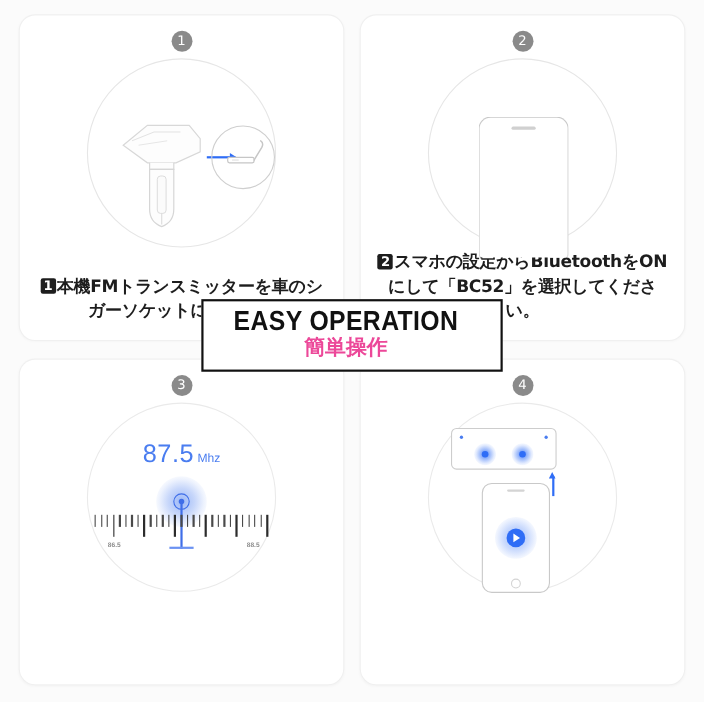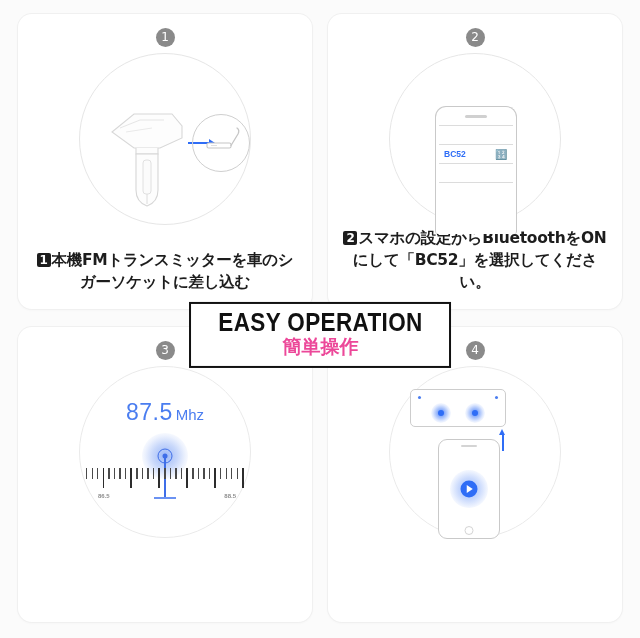--- a/index.html
+++ b/index.html
@@ -91,24 +91,23 @@
   }
 
   
   .banner {
     position: absolute;
     left: 50%;
     top: 305px;
     transform: translate(-50%, -50%);
     background: #ffffff;
     border: 2px solid #111111;
-    padding: 5px 15px 8px 16px;
+    padding: 5px 27px 8px 16px;
     text-align: center;
     z-index: 20;
-    margin-top: 30px;
   }
   .banner-en {
     font-size: 25px;
     font-weight: bold;
     letter-spacing: 0.4px;
     color: #111111;
     font-family: "Liberation Sans", sans-serif;
     transform: scaleX(0.9);
     line-height: 1.05;
   }
@@ -170,21 +169,21 @@
 
   
   .p3-freq {
     position: absolute; left: 0; right: 0; top: 32px;
     text-align: center;
     color: #4a7df0;
     font-size: 23px;
     font-family: "Liberation Sans", sans-serif;
     letter-spacing: 0.5px;
   }
-  .p3-freq .u { font-size: 15px; margin-left: 3px; letter-spacing: 0; }
+  .p3-freq .u { font-size: 11px; margin-left: 3px; letter-spacing: 0; }
 
   .p3-glow {
     position: absolute; left: 50%; top: 66px; transform: translateX(-50%);
     width: 46px; height: 46px; border-radius: 50%;
     background: radial-gradient(circle, rgba(74,125,240,0.55) 0%, rgba(74,125,240,0.30) 38%, rgba(74,125,240,0.10) 62%, rgba(74,125,240,0) 78%);
   }
   .p3-glow:before {
     content: ""; position: absolute; left: 50%; top: 50%;
     transform: translate(-50%,-50%);
     width: 13px; height: 13px; border-radius: 50%;
@@ -312,29 +311,20 @@
       </div>
     </div>
     <div class="caption"><span class="num">1</span><span>本機FMトランスミッターを車のシガーソケットに差し込む</span></div>
   </div>
 
   <div class="card">
     <div class="badge">2</div>
     <div class="figure">
       <div class="p2-phone">
         <div class="p2-speaker"></div>
-        <div class="p2-list">
-          <div class="p2-row dim"></div>
-          <div class="p2-row sel">
-            <span>BC52</span>
-            <span class="p2-bt">🔢</span>
-          </div>
-          <div class="p2-row dim"></div>
-          <div class="p2-row dim"></div>
-        </div>
       </div>
     </div>
     <div class="caption"><span class="num">2</span><span>スマホの設定からBluetoothをONにして「BC52」を選択してください。</span></div>
   </div>
 
   <div class="card">
     <div class="badge">3</div>
     <div class="figure nb">
       <div class="p3-freq"><span>87.5</span><span class="u">Mhz</span></div>
       <div class="p3-glow"></div>

